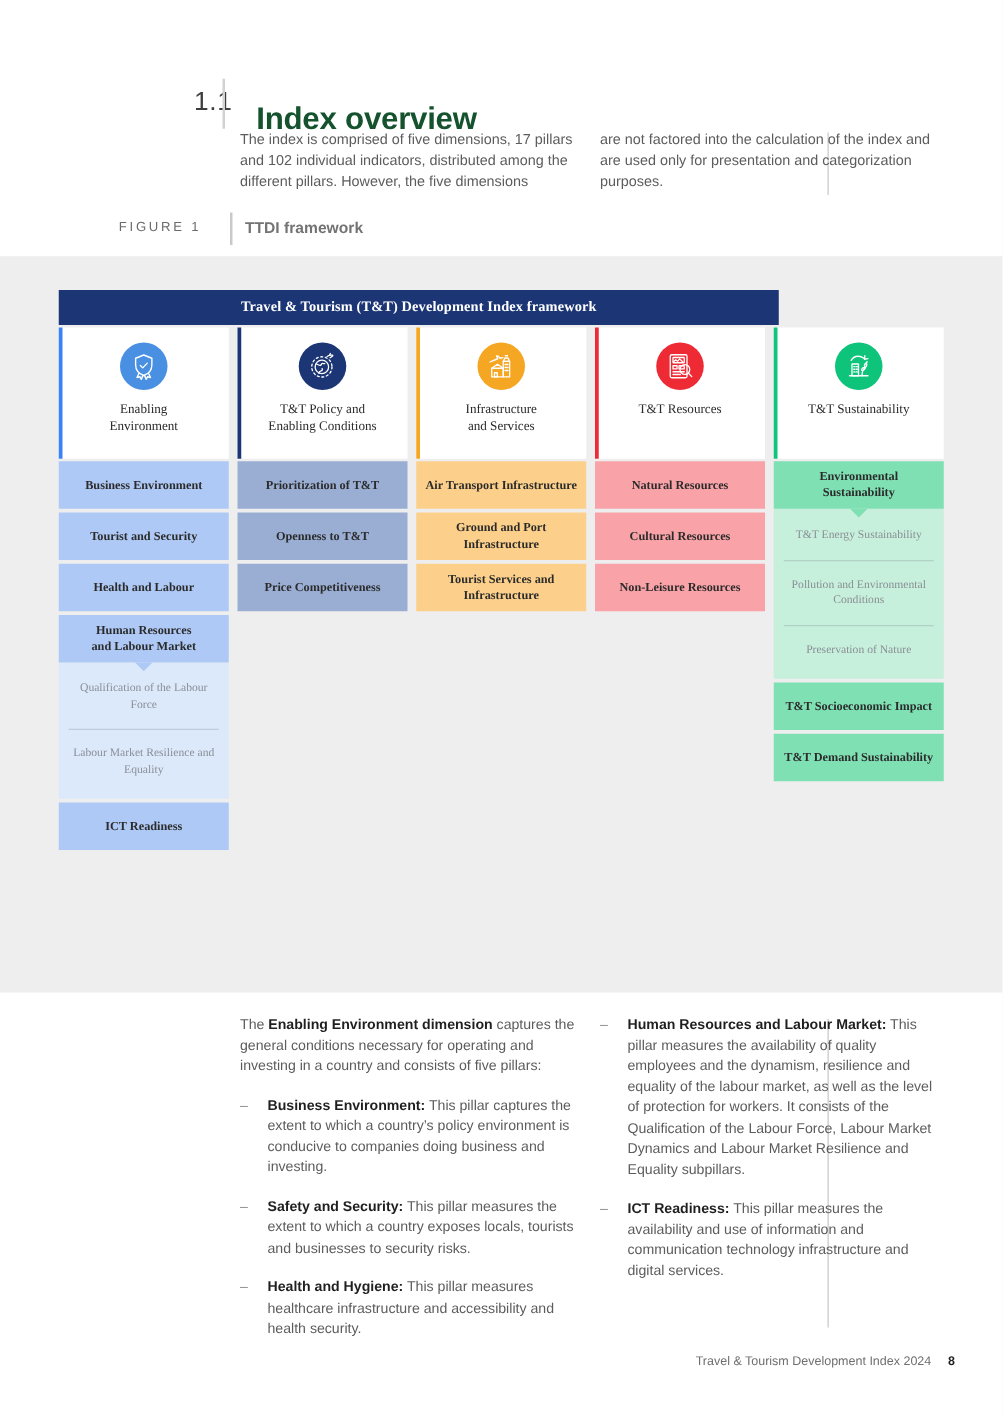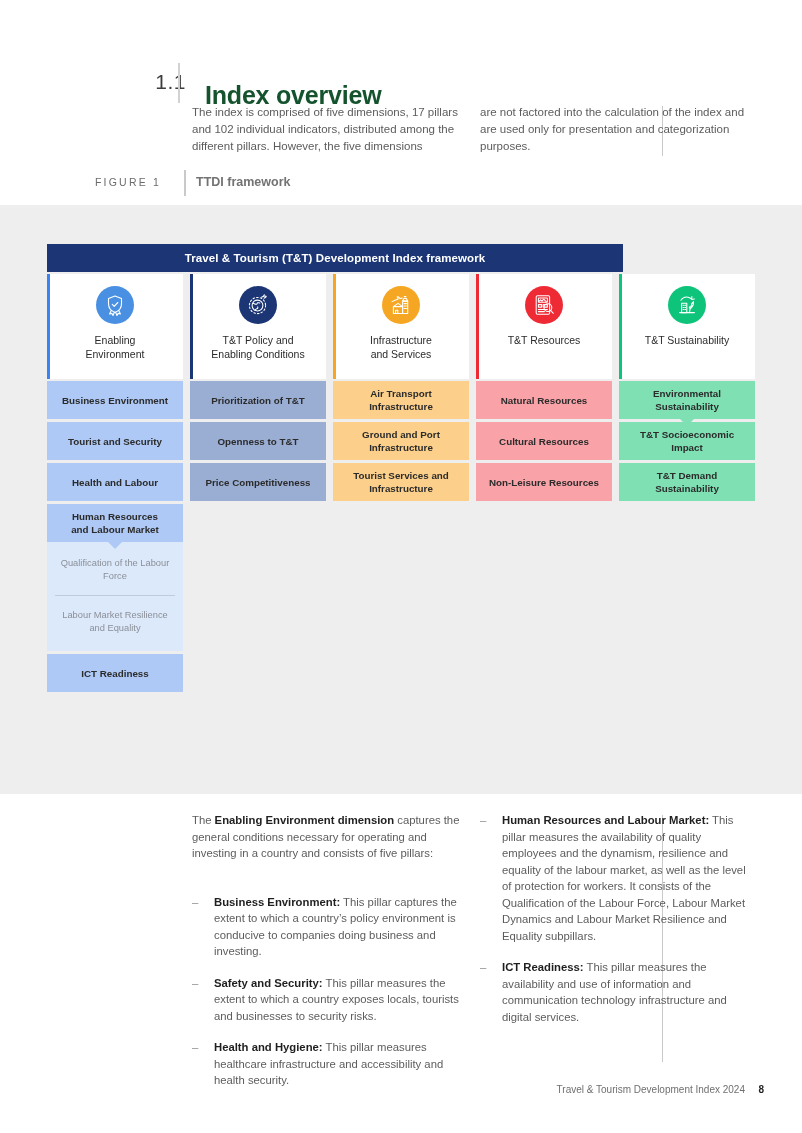--- a/index.html
+++ b/index.html
@@ -36,21 +36,21 @@
     position:absolute; left:95px; top:176px; width:90px;
     font-size:10.5px; letter-spacing:2.2px; color:#6b6b6b; text-align:left;
   }
   .fig-rule { position:absolute; left:184px; top:170px; width:1.5px; height:26px; background:#c9c9c9; }
   .fig-title { position:absolute; left:196px; top:175px; font-size:12.5px; font-weight:bold; color:#737373; }
 
   
   .grey-band { position:absolute; left:0; top:205px; width:802px; height:589px; background:#eeeeee; }
 
   
-  .fw { position:absolute; left:47px; top:244px; width:576px; }
+  .fw { position:absolute; left:47px; top:232px; width:576px;font-family:Liberation Serif, serif; }
   .fw-header {
     height:28px; background:#1c3575; color:#fff;
     display:flex; align-items:center; justify-content:center;
     font-size:11.5px; font-weight:bold; letter-spacing:.1px;
   }
   .fw-cols { position:relative; margin-top:2px; }
 
   .col { position:absolute; top:0; width:136px; }
   .col-0 { left:0; }
   .col-1 { left:143px; }
@@ -118,21 +118,21 @@
     padding:13px 2px; border-bottom:1px solid rgba(120,130,140,.28);
   }
   .sub:last-child { border-bottom:none; }
 
   
   .body-text { position:absolute; left:192px; top:812px; width:580px; }
   .bt-col { position:absolute; top:0; width:268px; font-size:11.3px; line-height:16.5px; color:#5c5c5c; }
   .bt-left { left:0; }
   .bt-right { left:288px; }
   .bt-divider { position:absolute; left:470px; top:3px; width:1px; height:247px; background:#c9c9c9; }
-  .bt-para { margin-bottom:32px; }
+  .bt-para { margin-bottom:15px; }
   .bt-para:last-child { margin-bottom:0; }
   .bt-para b { color:#1f1f1f; font-weight:bold; }
   .bullet { position:relative; padding-left:22px; margin-bottom:15px; }
   .bullet:last-child { margin-bottom:0; }
   .bullet .dash { position:absolute; left:0; top:0; color:#8d8d8d; }
   .bullet b { color:#1f1f1f; font-weight:bold; }
 
   
   .footer { position:absolute; left:0; top:1084px; width:802px; height:20px;padding-left:48px; }
   .footer-text {
@@ -275,20 +275,25 @@
                 <path d="M18.6 8.4c-.2.8-.5 1.5-.9 2.1"></path>
               </svg>
             </div>
             <div class="col-head-label"><span>T&amp;T Sustainability</span></div>
           </div>
           <div class="pillars">
             <div class="pillar-group">
               <div class="pillar">
                 <span>Environmental<br>Sustainability</span>
               </div>
+              <div class="subpillars">
+                <div class="sub">T&amp;T Energy Sustainability</div>
+                <div class="sub">Pollution and Environmental Conditions</div>
+                <div class="sub">Preservation of Nature</div>
+              </div>
             </div>
             <div class="pillar">T&amp;T Socioeconomic Impact</div>
             <div class="pillar">T&amp;T Demand Sustainability</div>
           </div>
         </div>
       </div>
   </div>
 
   <div class="body-text">
     <div class="bt-col bt-left">

